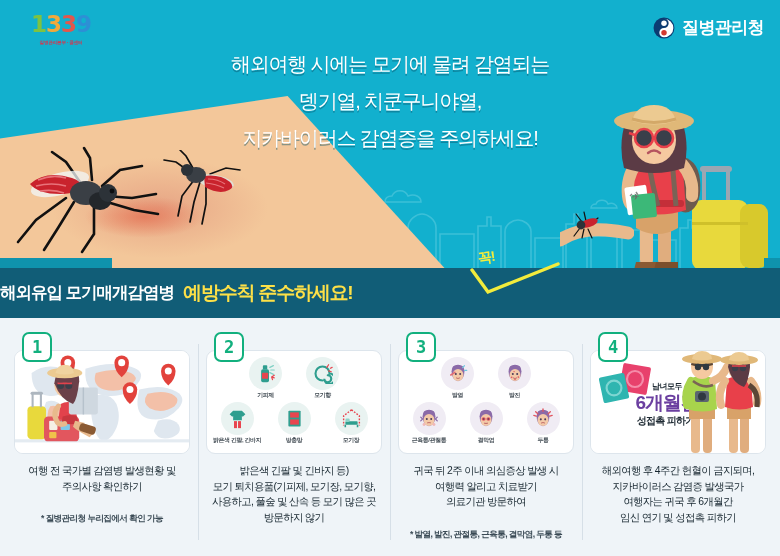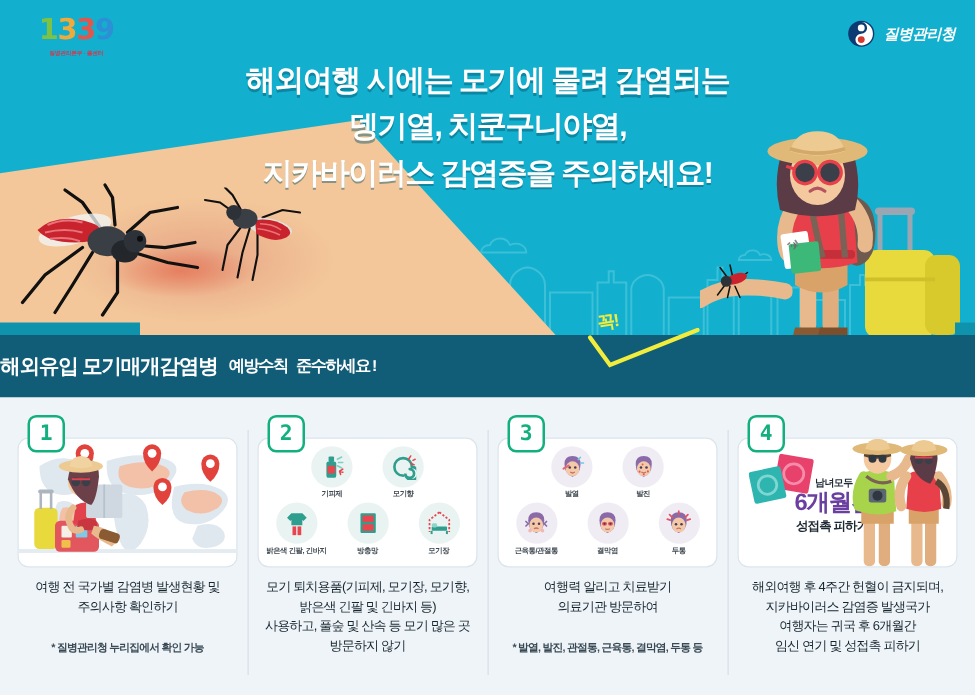--- a/index.html
+++ b/index.html
@@ -48,27 +48,27 @@
     display: block; font-size: 4.6px; color: #cf3a52; letter-spacing: -.2px;
     line-height: 8px; white-space: nowrap; font-weight: 700;
   }
 
   .kdca {
     position: absolute; right: 16px; top: 16px;
     display: flex; align-items: center; gap: 7px;
   }
   .kdca-mark { width: 22px; height: 22px; }
   .kdca-name {
-    color: #ffffff; font-size: 12px; font-weight: 700; letter-spacing: -.6px; font-style: italic;
+    color: #ffffff; font-size: 17px; font-weight: 700; letter-spacing: -.6px;
   }
 
   .headline {
     position: absolute; left: 130px; top: 46px; width: 520px;
     text-align: center; color: #ffffff;
-    font-size: 24px; font-weight: 700; line-height: 37px; letter-spacing: -1.2px;
+    font-size: 20px; font-weight: 400; line-height: 37px; letter-spacing: -1.2px;
     text-shadow: 0 2px 0 rgba(9,84,106,.45);
   }
 
   
   .mosq { position: absolute; }
   .bite-glow {
     position: absolute; left: 84px; top: 196px; width: 120px; height: 42px;
     border-radius: 50%;
     background: radial-gradient(ellipse at center, rgba(226,90,62,.55) 0%, rgba(226,90,62,0) 70%);
   }
@@ -83,21 +83,21 @@
     background: #115d77;
   }
   .banner-inner {
     position: absolute; left: 0; top: 0; width: 780px; height: 50px;
     display: flex; align-items: center; justify-content: flex-start; gap: 9px;
   }
   .banner-a {
     color: #ffffff; font-size: 16.5px; font-weight: 700; letter-spacing: -1px;
   }
   .banner-b {
-    color: #ffffff; font-size: 13px; font-weight: 700; letter-spacing: -1.2px; font-family: Liberation Mono, monospace;
+    color: #fde047; font-size: 19px; font-weight: 700; letter-spacing: -1.2px;
   }
   .kkok {
     position: absolute; left: 478px; top: 249px;
     color: #f2ec3c; font-size: 14px; font-weight: 700;
     transform: rotate(-9deg); letter-spacing: -1px; z-index: 6;
   }
   .kkok-mark { position: absolute; left: 466px; top: 262px; z-index: 5; }
   .banner-fold-l {
     position: absolute; left: 0; top: 258px; width: 112px; height: 12px;
     background: #0f93ad;
@@ -471,22 +471,22 @@
                   <rect x="4" y="19" width="1.8" height="3" fill="#2f9e8f"></rect>
                   <rect x="18" y="19" width="1.8" height="3" fill="#2f9e8f"></rect>
                 </svg>
               </div>
               <div class="icon-label">모기장</div>
             </div>
           </div>
         </div>
       </div>
       <div class="caption">
+        <div>밝은색 긴팔 및 긴바지 등)</div>
         <div>모기 퇴치용품(기피제, 모기장, 모기향,</div>
-        <div>밝은색 긴팔 및 긴바지 등)</div>
         <div>사용하고, 풀숲 및 산속 등 모기 많은 곳</div>
         <div>방문하지 않기</div>
       </div>
     </div>
 
     <div class="step">
       <div class="badge">3</div>
       <div class="card">
         <div class="icongrid">
           <div class="icon-row">
@@ -561,20 +561,21 @@
                   <path d="M10 16.6 q2 -1.4 4 0" stroke="#c4736f" stroke-width="1.1" fill="none"></path>
                   <path d="M4 4 l2.4 2.4 M12 1 l0 2.6 M20 4 l-2.4 2.4 M2 8 l2.6 .8 M22 8 l-2.6 .8" stroke="#e2555f" stroke-width="1.5" stroke-linecap="round"></path>
                 </svg>
               </div>
               <div class="icon-label">두통</div>
             </div>
           </div>
         </div>
       </div>
       <div class="caption">
+        <div>귀국 뒤 2주 이내 의심증상 발생 시</div>
         <div>여행력 알리고 치료받기</div>
         <div>의료기관 방문하여</div>
       </div>
       <div class="note">* 발열, 발진, 관절통, 근육통, 결막염, 두통 등</div>
     </div>
 
     <div class="step">
       <div class="badge">4</div>
       <div class="card">
         <div class="s4">

